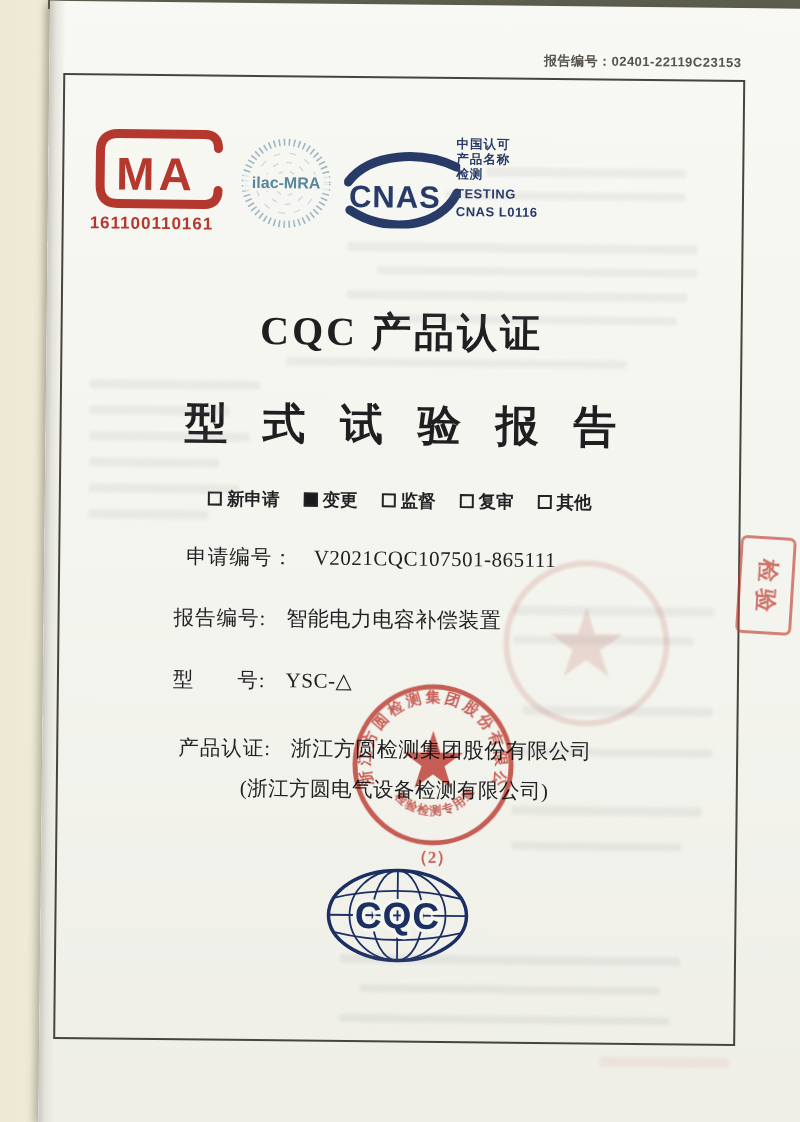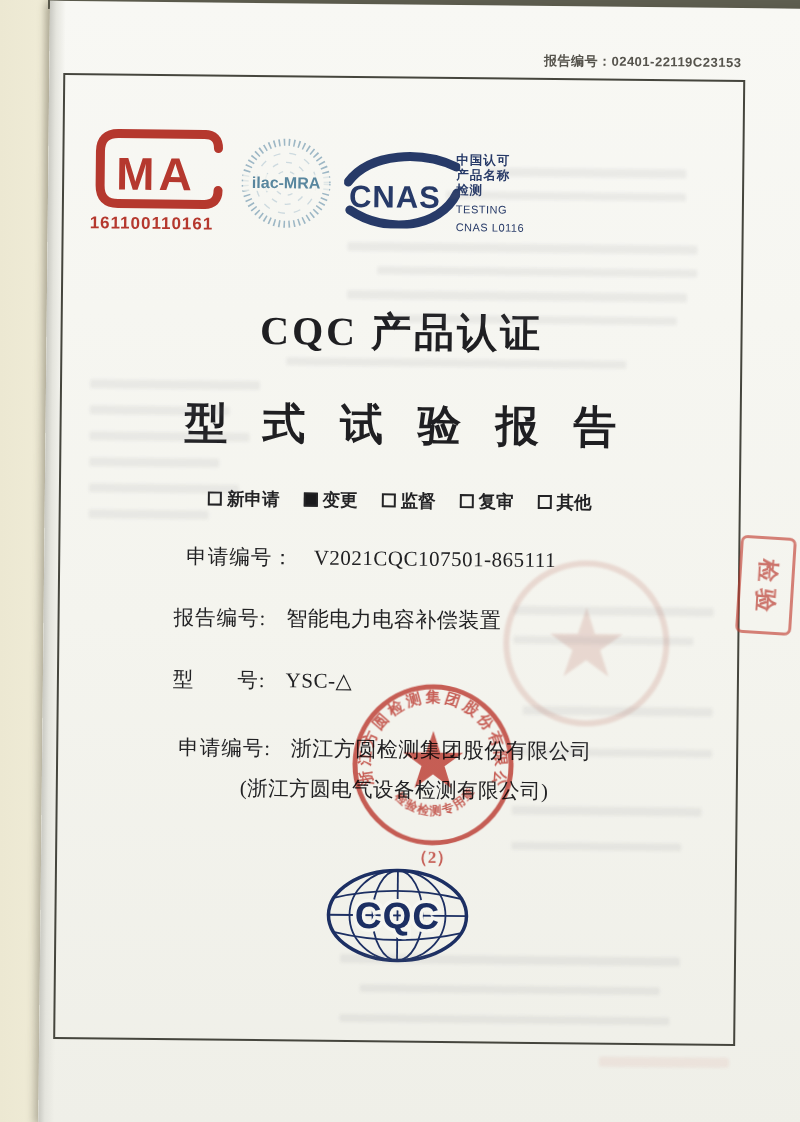--- a/index.html
+++ b/index.html
@@ -26,24 +26,24 @@
     font-family:"Liberation Sans","DejaVu Sans",sans-serif;
     font-size:13px; font-weight:bold; color:#55534c; letter-spacing:.5px; white-space:nowrap; }
 
   
   .cma { position:absolute; left:44px; top:124px; }
   .cma-number { position:absolute; left:42px; top:212px; width:150px;
     font-family:"Liberation Sans","DejaVu Sans",sans-serif;
     font-size:17px; font-weight:bold; color:#b5382e; letter-spacing:1px; }
   .ilac { position:absolute; left:190px; top:132px; }
   .cnas-logo { position:absolute; left:296px; top:146px; }
-  .cnas-text { position:absolute; left:408px; top:148px;
+  .cnas-text { position:absolute; left:408px; top:132px;
     font-family:"Liberation Sans","DejaVu Sans",sans-serif; color:#273a68; }
   .cnas-text .zh { font-size:12.5px; line-height:15px; font-weight:bold; letter-spacing:1px; }
-  .cnas-text .en { font-size:11px; line-height:13px; font-weight:normal; letter-spacing:.5px; margin-top:5px; white-space:nowrap; }
+  .cnas-text .en { font-size:13px; line-height:13px; font-weight:bold; letter-spacing:.5px; margin-top:5px; white-space:nowrap; }
 
   .title-1 { position:absolute; left:10px; top:300px; width:690px; text-align:center;
     font-size:40px; font-weight:bold; color:#1f1f22; letter-spacing:3px; white-space:nowrap; }
   .title-2 { position:absolute; left:10px; top:392px; width:690px; text-align:center;
     font-size:43px; font-weight:bold; color:#1f1f22; white-space:nowrap; }
   .title-2 span { letter-spacing:9px; margin-right:-9px; word-spacing:6px; }
 
   .checkbox-row { position:absolute; left:10px; top:484px; width:690px;
     display:flex; justify-content:center; gap:24px;
     font-size:17.5px; font-weight:600; color:#232325; }
@@ -149,21 +149,21 @@
     <div class="row row-appno">
       <span class="lbl">申请编号：</span><span class="val">V2021CQC107501-865111</span>
     </div>
     <div class="row row-product">
       <span class="lbl">报告编号:</span><span class="val">智能电力电容补偿装置</span>
     </div>
     <div class="row row-model">
       <span class="lbl">型　　号:</span><span class="val">YSC-△</span>
     </div>
     <div class="row row-agency">
-      <span class="lbl">申请编号:</span><span class="val">浙江方圆检测集团股份有限公司</span>
+      <span class="lbl">产品认证:</span><span class="val">浙江方圆检测集团股份有限公司</span>
     </div>
     <div class="row row-agency2">(浙江方圆电气设备检测有限公司)</div>
 
     <svg class="ghost-stamp" width="176" height="176" viewBox="0 0 176 176">
       <circle cx="88" cy="88" r="80" fill="none" stroke="#b96a5c" stroke-width="6"></circle>
       <path d="M88 52 L96.6 78.4 L124.4 78.4 L101.9 94.7 L110.5 121.1 L88 104.8 L65.5 121.1 L74.1 94.7 L51.6 78.4 L79.4 78.4 Z" fill="#b96a5c"></path>
     </svg>
 
     <svg class="stamp" width="184" height="204" viewBox="0 0 184 204">
       <defs>

